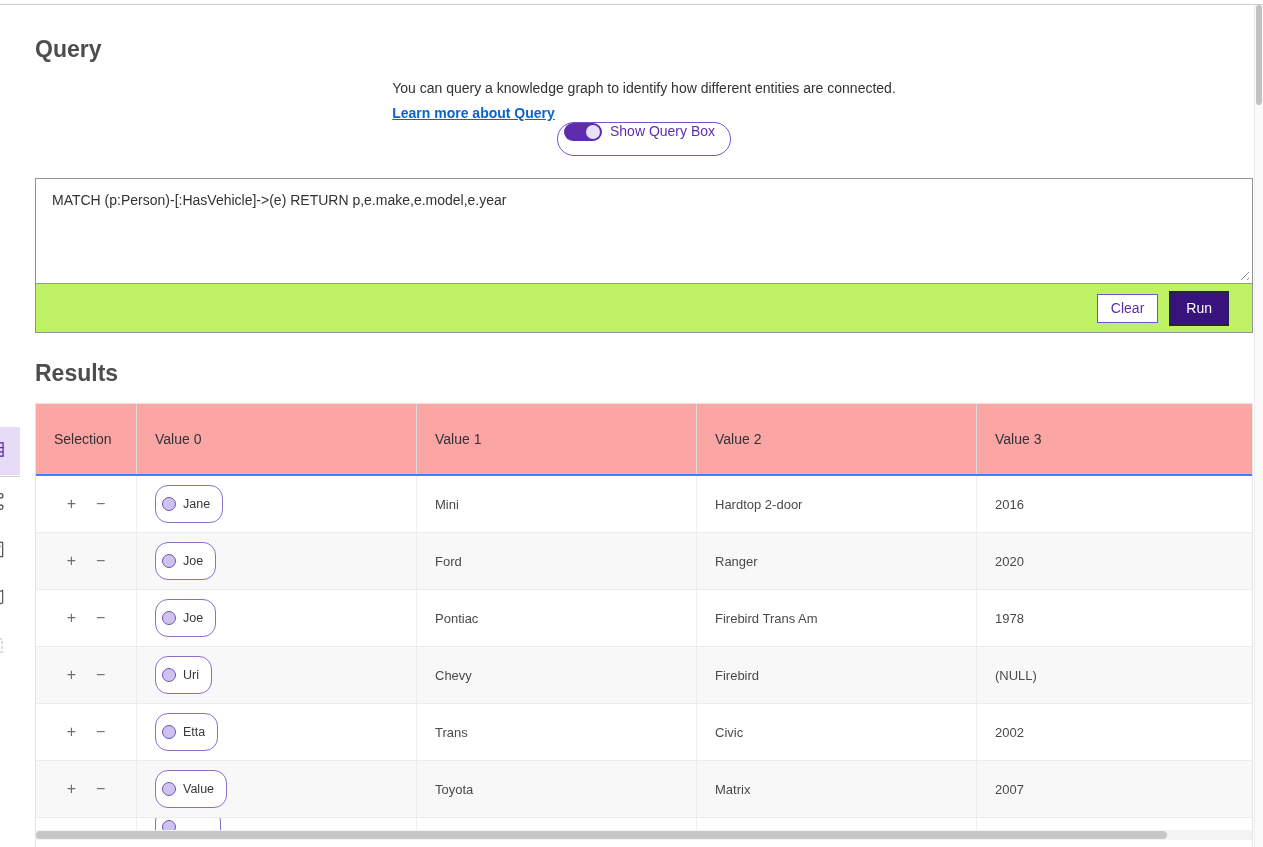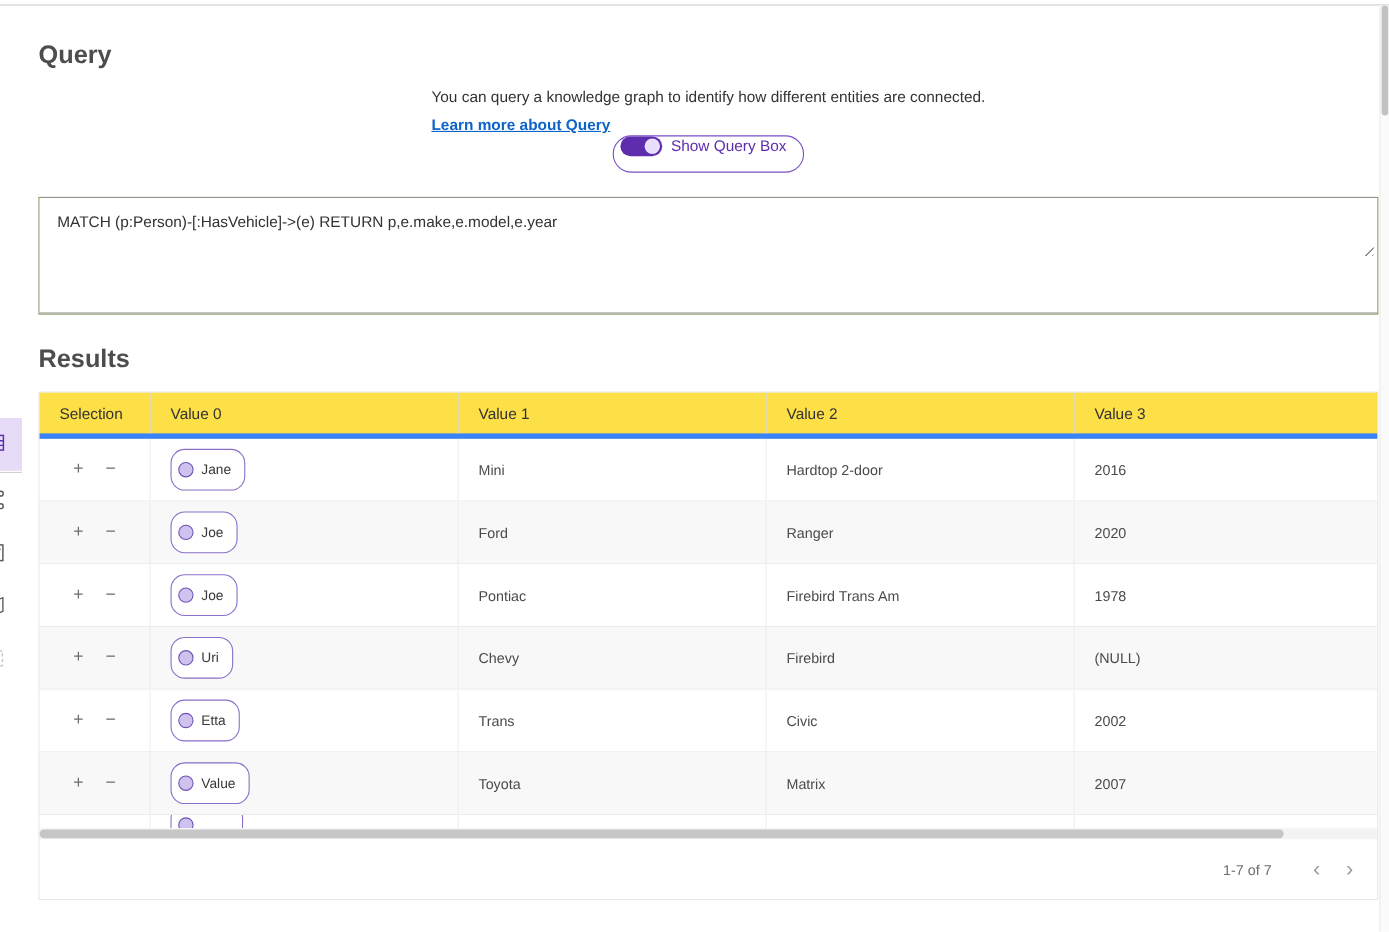--- a/index.html
+++ b/index.html
@@ -44,21 +44,21 @@
   .results-region { position: relative; margin-top: 16px; }
   .view-rail { position: absolute; left: -65px; top: 24px; width: 50px; }
   .rail-item { width: 50px; height: 48px; display: flex; align-items: center; justify-content: center;
     color: #595959; cursor: pointer; background: transparent; border: 0; }
   .rail-item.selected { background: #e7dcf7; color: #5e2dae; }
   .rail-item.disabled { color: #c6c6c6; }
   .rail-divider { border-bottom: 1px solid #d2d2d2; height: 0; margin: 1px 0 2px; }
 
   .results-panel { border: 1px solid #e4e4e4; background: #fff; }
   .grid-row { display: grid; grid-template-columns: 100px 280px 280px 280px 1fr; }
-  .thead { background: #fde047; height: 42px; border-bottom: 5px solid #3b82f6; }
+  .thead { background: #fca5a5; height: 72px; border-bottom: 2px solid #3b82f6; }
   .th { display: flex; align-items: center; padding-left: 18px; font-size: 14px; color: #323232; border-left: 1px solid #d9d9d9; }
   .th:first-child { border-left: 0; }
 
   .trow { height: 57px; border-bottom: 1px solid #ececec; background: #fff; }
   .trow.alt { background: #f8f8f8; }
   .cell { display: flex; align-items: center; padding-left: 18px; font-size: 13px; color: #4a4a4a; border-left: 1px solid #eeeeee; overflow: hidden; }
   .sel-cell { justify-content: center; padding-left: 0; gap: 14px; border-left: 0; }
   .ctrl { background: none; border: 0; color: #6e6e6e; font-size: 16px; line-height: 1; cursor: pointer; padding: 2px 3px; font-family: inherit; }
   .chip { display: inline-flex; align-items: center; gap: 7px; height: 38px; padding: 0 12px 0 6px;
     border: 1px solid #8a6fc8; border-radius: 13px; background: #fff; cursor: pointer; flex: 0 0 auto; }
@@ -96,20 +96,24 @@
         <span class="switch">
             <span class="knob"></span>
           </span>
         <span class="toggle-text">Show Query Box</span>
       </button>
     </div>
 
     <div class="query-panel">
       <textarea class="query-input" spellcheck="false" style="">MATCH (p:Person)-[:HasVehicle]-&gt;(e) RETURN p,e.make,e.model,e.year</textarea>
       <div class="resize-handle"></div>
+      <div class="query-actions">
+        <button class="btn-clear">Clear</button>
+        <button class="btn-run">Run</button>
+      </div>
     </div>
 
     <h2 class="title results-title">Results</h2>
 
     <div class="results-region">
 
       <div class="view-rail">
         <button class="rail-item selected">
           <span>
             <svg width="19" height="19" viewBox="0 0 20 20" fill="none" stroke="currentColor" stroke-width="1.4">

